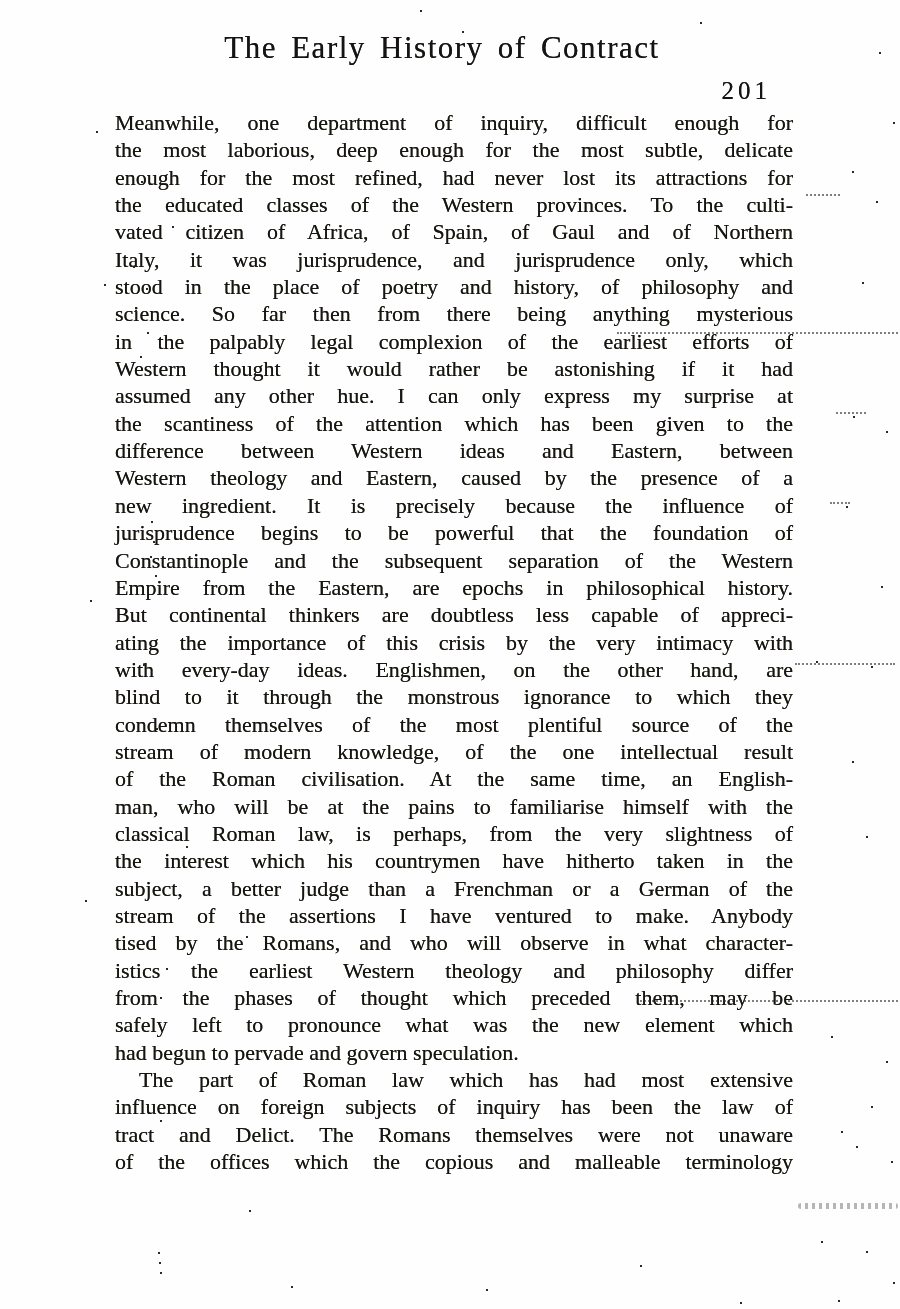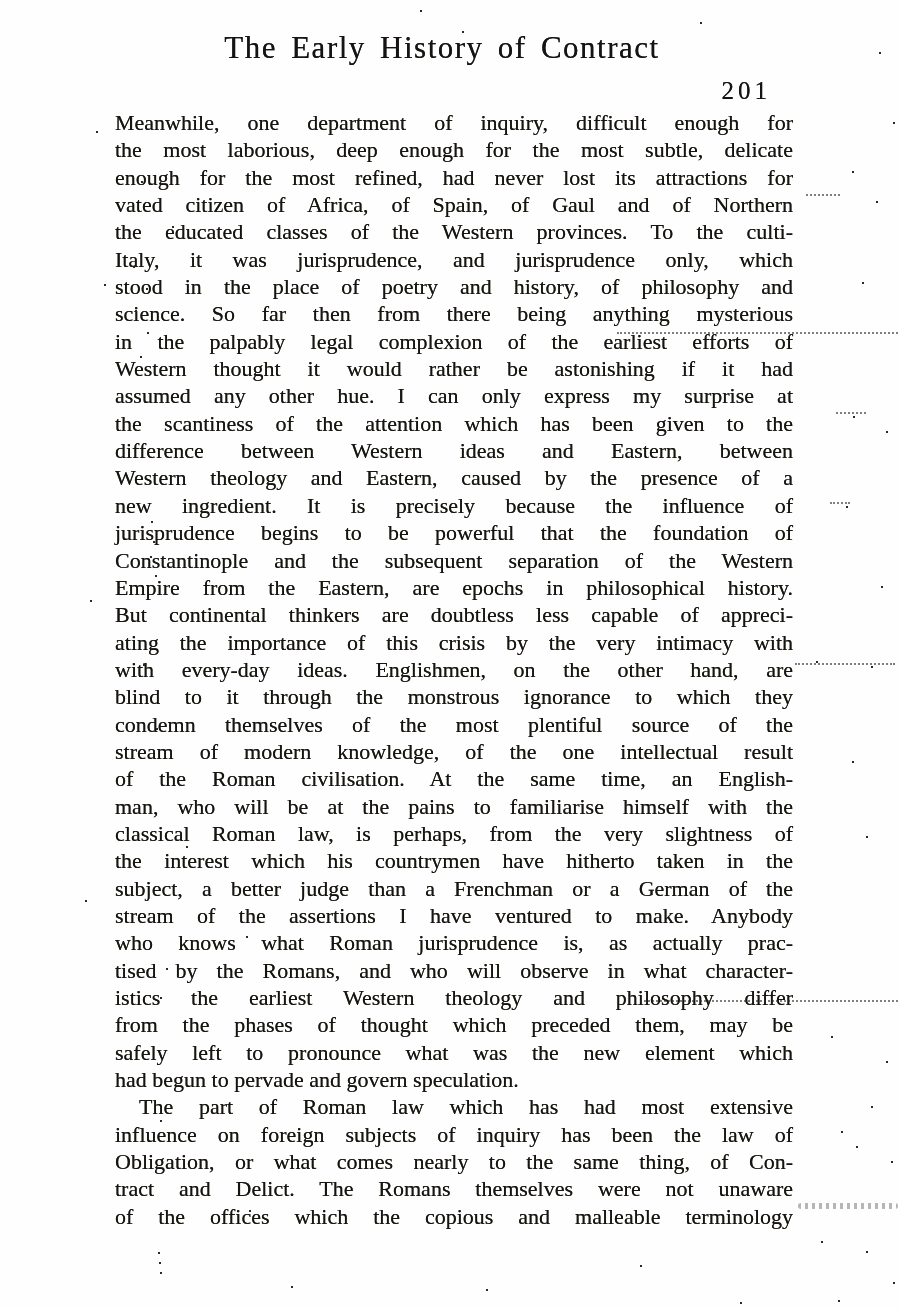--- a/index.html
+++ b/index.html
@@ -96,22 +96,22 @@
 
   <header class="page-header">
     <h1 class="title">The Early History of Contract</h1>
     <span class="page-number">201</span>
   </header>
 
   <main class="text-block" id="text-block">
       <div class="line">Meanwhile, one department of inquiry, difficult enough for</div>
       <div class="line">the most laborious, deep enough for the most subtle, delicate</div>
       <div class="line">enough for the most refined, had never lost its attractions for</div>
+      <div class="line">the educated classes of the Western provinces. To the culti-</div>
       <div class="line">vated citizen of Africa, of Spain, of Gaul and of Northern</div>
-      <div class="line">the educated classes of the Western provinces. To the culti-</div>
       <div class="line">Italy, it was jurisprudence, and jurisprudence only, which</div>
       <div class="line">stood in the place of poetry and history, of philosophy and</div>
       <div class="line">science. So far then from there being anything mysterious</div>
       <div class="line">in the palpably legal complexion of the earliest efforts of</div>
       <div class="line">Western thought it would rather be astonishing if it had</div>
       <div class="line">assumed any other hue. I can only express my surprise at</div>
       <div class="line">the scantiness of the attention which has been given to the</div>
       <div class="line">difference between Western ideas and Eastern, between</div>
       <div class="line">Western theology and Eastern, caused by the presence of a</div>
       <div class="line">new ingredient. It is precisely because the influence of</div>
@@ -123,29 +123,27 @@
       <div class="line">with every-day ideas. Englishmen, on the other hand, are</div>
       <div class="line">blind to it through the monstrous ignorance to which they</div>
       <div class="line">condemn themselves of the most plentiful source of the</div>
       <div class="line">stream of modern knowledge, of the one intellectual result</div>
       <div class="line">of the Roman civilisation. At the same time, an English-</div>
       <div class="line">man, who will be at the pains to familiarise himself with the</div>
       <div class="line">classical Roman law, is perhaps, from the very slightness of</div>
       <div class="line">the interest which his countrymen have hitherto taken in the</div>
       <div class="line">subject, a better judge than a Frenchman or a German of the</div>
       <div class="line">stream of the assertions I have ventured to make. Anybody</div>
-      <div class="line">who knows what Roman jurisprudence is, as actually prac-</div>
       <div class="line">tised by the Romans, and who will observe in what character-</div>
       <div class="line">istics the earliest Western theology and philosophy differ</div>
       <div class="line">from the phases of thought which preceded them, may be</div>
       <div class="line">safely left to pronounce what was the new element which</div>
       <div class="line flush">had begun to pervade and govern speculation.</div>
       <div class="line indent">The part of Roman law which has had most extensive</div>
       <div class="line">influence on foreign subjects of inquiry has been the law of</div>
-      <div class="line">Obligation, or what comes nearly to the same thing, of Con-</div>
       <div class="line">tract and Delict. The Romans themselves were not unaware</div>
       <div class="line">of the offices which the copious and malleable terminology</div>
     </main>
 
   <div class="specks"></div>
   <div class="dotted" style="left:617px; top:332px; width:281px;"></div>
   <div class="dotted" style="left:806px; top:194px; width:34px;"></div>
   <div class="dotted" style="left:836px; top:412px; width:30px;"></div>
   <div class="dotted" style="left:830px; top:502px; width:20px;"></div>
   <div class="dotted" style="left:795px; top:663px; width:100px;"></div>

